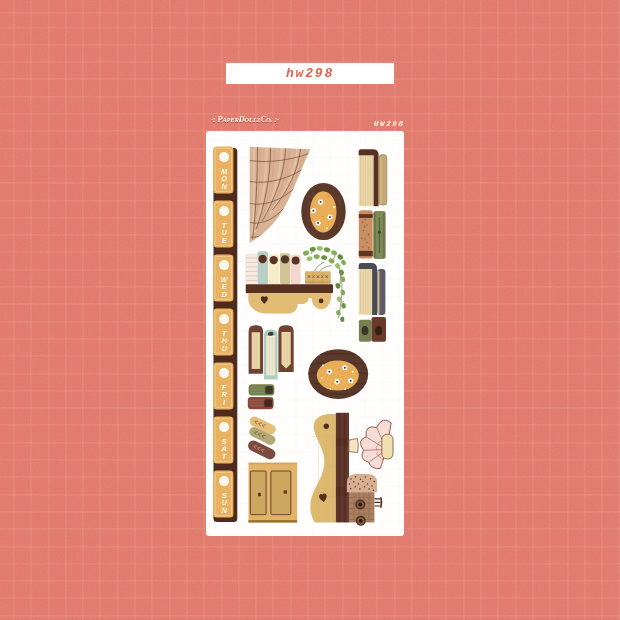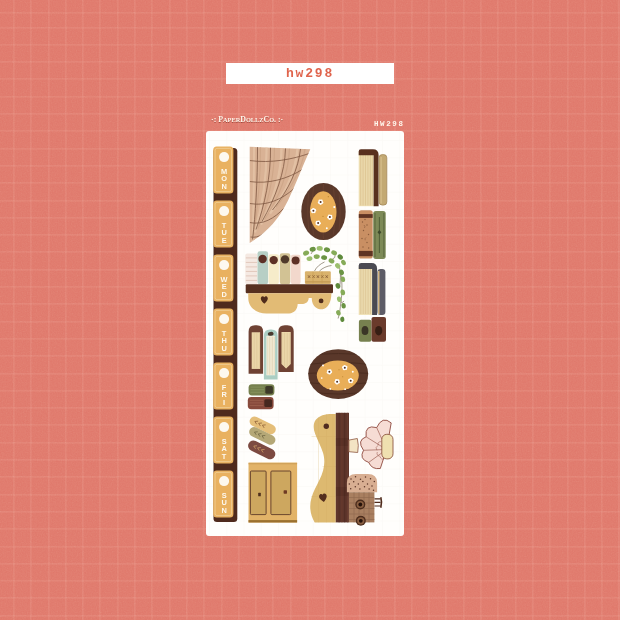--- a/index.html
+++ b/index.html
@@ -3,20 +3,21 @@
 <meta charset="utf-8">
 <style>
   html,body{margin:0;padding:0;}
   #stage{position:relative;width:620px;height:620px;overflow:hidden;
     background-color:#e0786b;
     background-image:
       repeating-linear-gradient(0deg, rgba(255,226,208,0.14) 0px, rgba(255,226,208,0.14) 1px, transparent 1px, transparent 17.3px),
       repeating-linear-gradient(90deg, rgba(255,226,208,0.14) 0px, rgba(255,226,208,0.14) 1px, transparent 1px, transparent 17.3px);
     background-position:13.4px 13.4px;
     font-family:"Liberation Sans", sans-serif;
+    font-style:italic;
   }
 </style>
 </head>
 <body>
 <div id="stage">
 
   <div style="position:absolute;left:226px;top:63px;width:168px;height:20.5px;background:#ffffff;"></div>
 
   <div style="position:absolute;left:226px;top:63px;width:168px;height:20.5px;line-height:21px;text-align:center;font-family:'Liberation Mono',monospace;font-weight:bold;font-size:13px;letter-spacing:1.8px;color:#df6049;">hw298</div>
 

